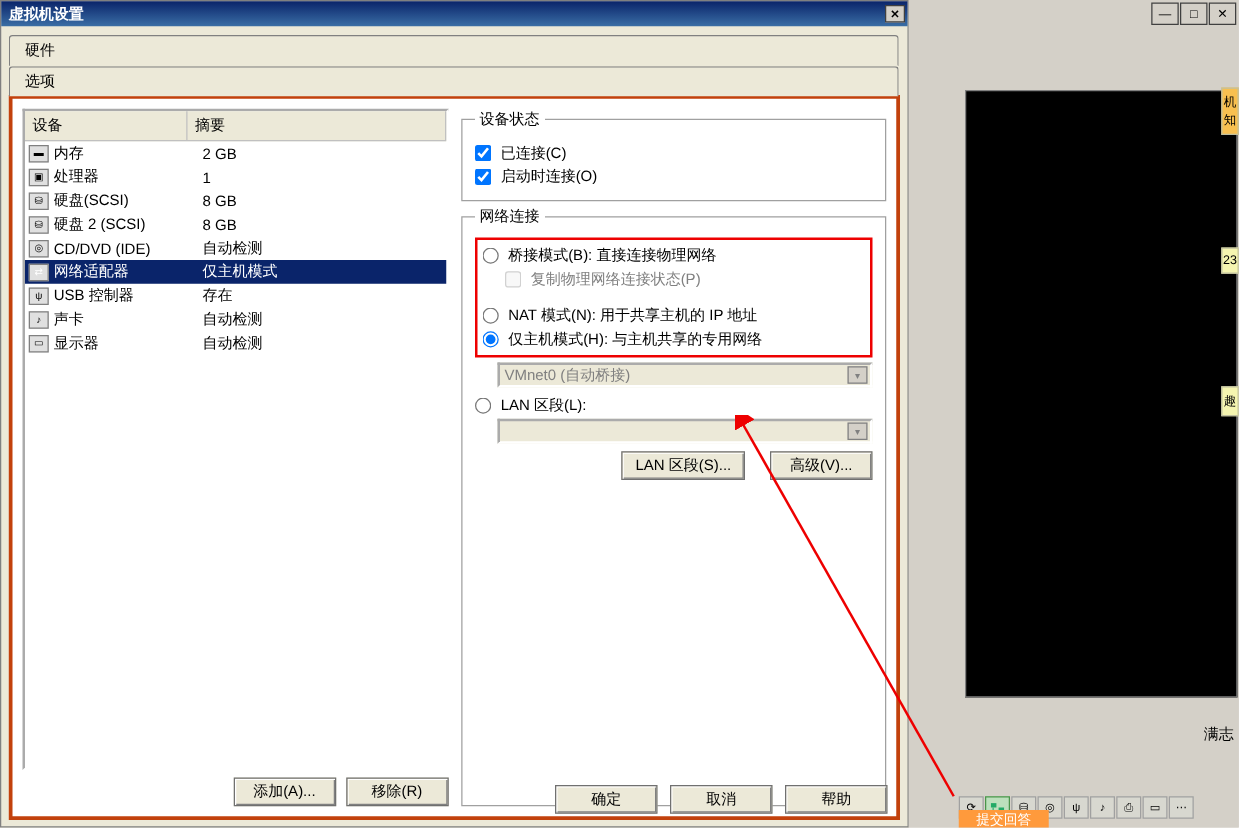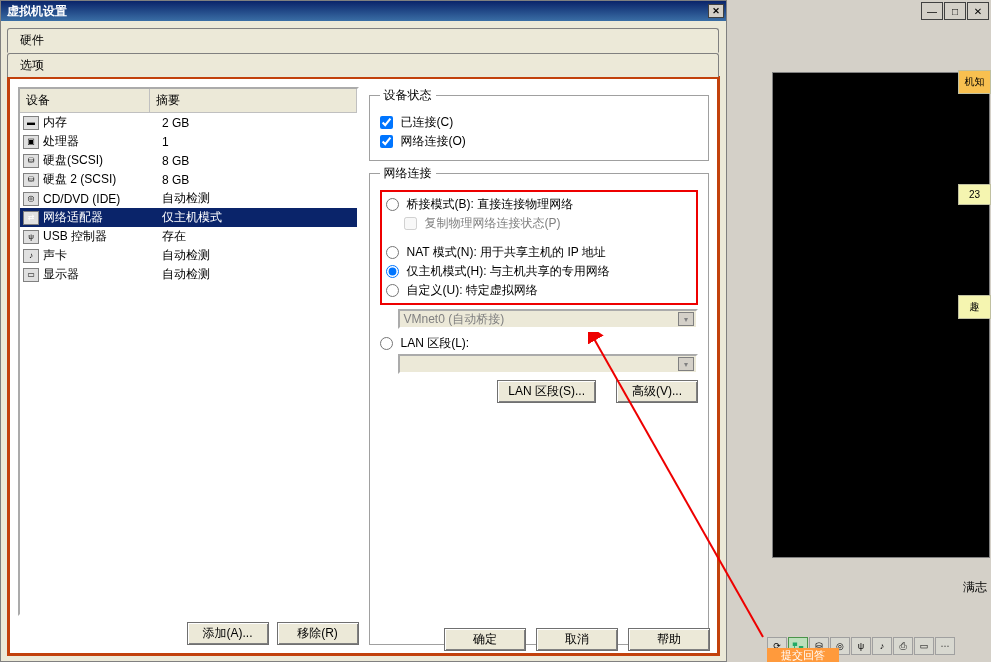--- a/index.html
+++ b/index.html
@@ -42,21 +42,21 @@
 .red-box { border: 2px solid #e00; }
 .right-buttons { display:flex; justify-content:flex-end; gap: 20px; margin-top: 6px; }
 
 .bottom-buttons { position: absolute; bottom: 10px; right: 16px; display:flex; gap: 10px; }
 
 .right-area { position:absolute; left: 727px; top:0; width: 264px; height: 662px; background: #d4d0c8; }
 .right-titlebar { position:absolute; right: 2px; top: 2px; display:flex; gap:1px; }
 .win-icon { width: 22px; height: 18px; background:#d4d0c8; border:1px solid #404040; display:flex; align-items:center; justify-content:center; font-size:10px; cursor:default; }
 .black-console { position:absolute; left: 45px; top: 72px; width: 218px; height: 486px; background:#000; border: 1px solid #808080; }
 .side-tags { position:absolute; right:0; top: 70px; display:flex; flex-direction:column; gap:90px; }
-.tag { width: 33px; padding:4px 0; background:#f5f5b0; border:1px solid #c0c0a0; font-size:10px; text-align:center; }
+.tag { width: 14px; padding:4px 0; background:#f5f5b0; border:1px solid #c0c0a0; font-size:10px; text-align:center; }
 .side-label { position:absolute; right:4px; bottom:66px; font-size:12px; }
 .status-bar { position:absolute; left: 40px; bottom: 4px; width: 220px; height: 24px; display:flex; align-items:center; gap:1px; }
 .sb-icon { width: 20px; height: 18px; border:1px solid #a0a0a0; background:#d8d8d0; display:flex; align-items:center; justify-content:center; font-size:9px; }
 .sb-icon.active { background:#bce0bc; border-color:#4a944a; }
 .bottom-hint { position:absolute; bottom:0; left:40px; width: 72px; height:14px; background: #ff9a3c; color:#fff; font-size:11px; display:flex; align-items:center; justify-content:center; overflow:hidden;}
 .arrow-svg { position:absolute; left: 588px; top: 332px; pointer-events:none; }
 </style>
 </head>
 <body>
 
@@ -135,21 +135,21 @@
 
     <div class="right-panel">
       <fieldset>
         <legend>设备状态</legend>
         <div class="chk-row">
             <input type="checkbox" checked="" style="">
             <span>已连接(C)</span>
           </div>
         <div class="chk-row">
             <input type="checkbox" checked="" style="">
-            <span>网络连接(O)</span>
+            <span>启动时连接(O)</span>
           </div>
       </fieldset>
 
       <fieldset style="flex:1;">
         <legend>网络连接</legend>
         <div class="red-box" style="padding:2px 4px;">
           <div class="radio-row">
               <input type="radio" name="nc" style="">
               <span>桥接模式(B): 直接连接物理网络</span>
             </div>
@@ -158,24 +158,20 @@
               <span>复制物理网络连接状态(P)</span>
             </div>
           <div style="height:8px"></div>
           <div class="radio-row">
               <input type="radio" name="nc" style="">
               <span>NAT 模式(N): 用于共享主机的 IP 地址</span>
             </div>
           <div class="radio-row">
               <input type="radio" name="nc" checked="" style="">
               <span>仅主机模式(H): 与主机共享的专用网络</span>
-            </div>
-          <div class="radio-row">
-              <input type="radio" name="nc" style="">
-              <span>自定义(U): 特定虚拟网络</span>
             </div>
         </div>
         <div class="indent" style="margin-top:4px;">
           <div class="combo disabled">
             <span>VMnet0 (自动桥接)</span>
             <span class="dd">▾</span>
           </div>
         </div>
         <div class="radio-row" style="margin-top:6px;">
             <input type="radio" name="nc" style="">

